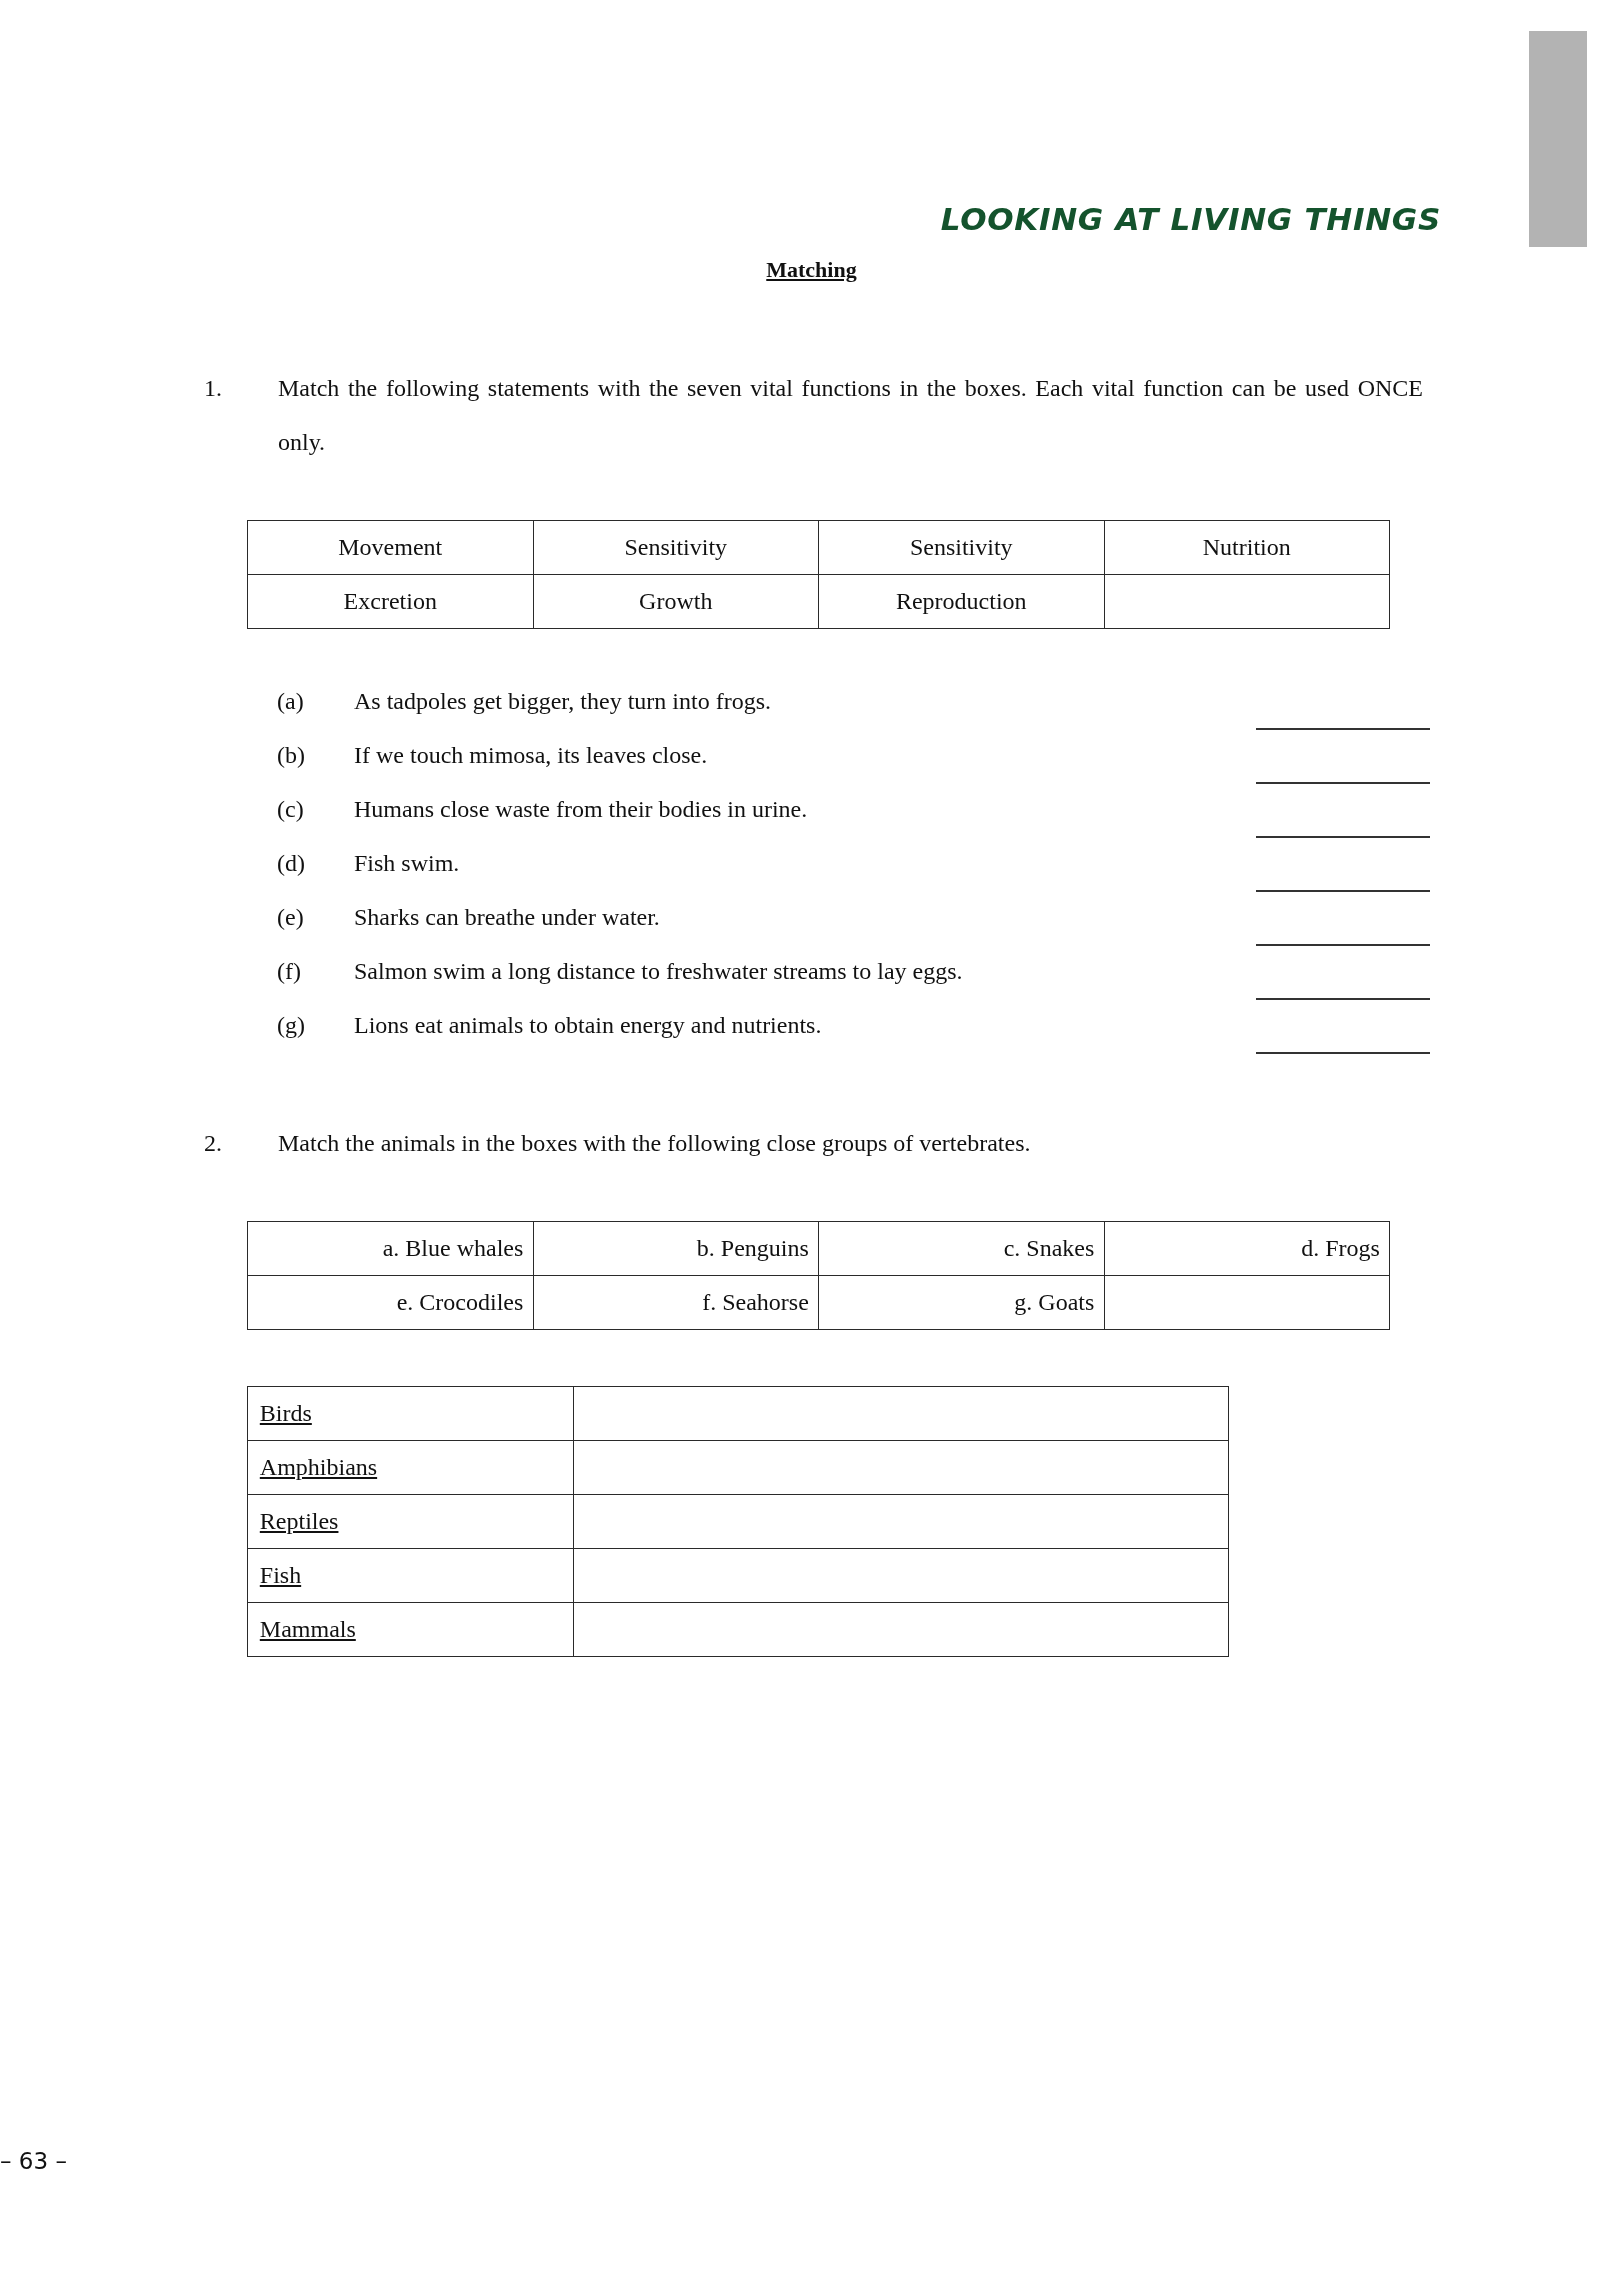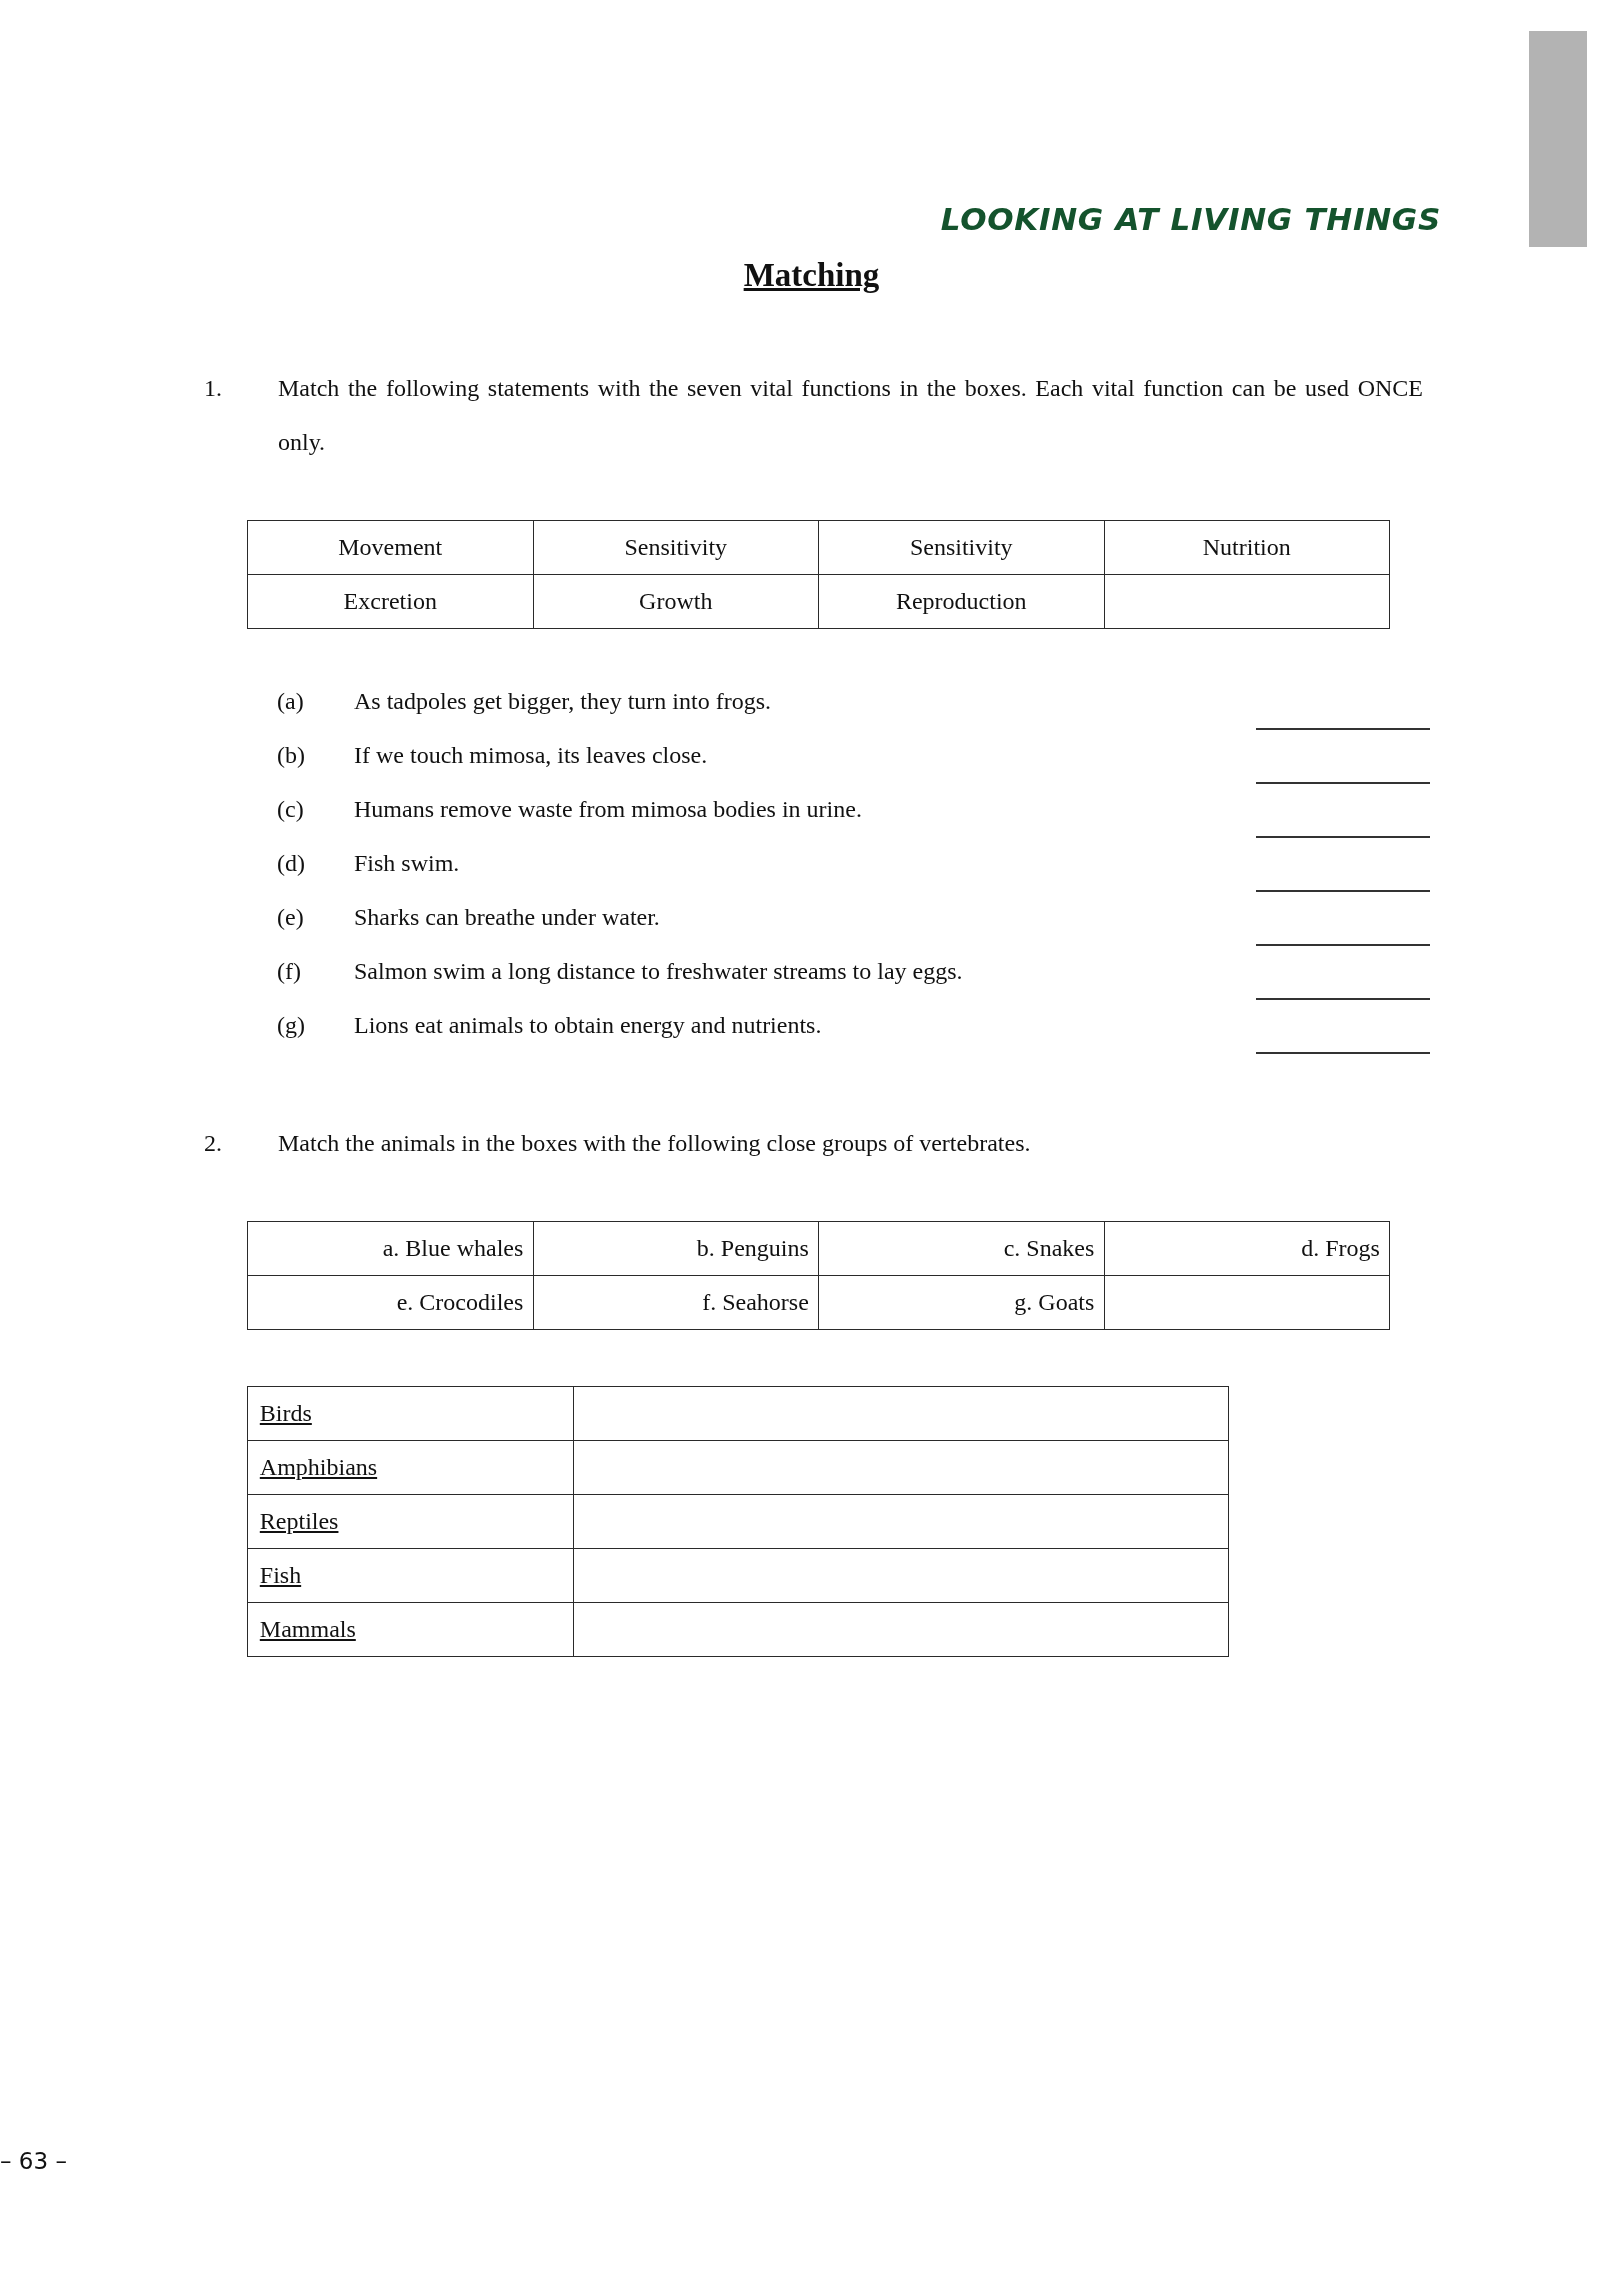--- a/index.html
+++ b/index.html
@@ -18,21 +18,21 @@
   }
   .header-title{
     position:absolute;top:201px;right:182px;
     font-family:"DejaVu Sans", sans-serif;
     font-weight:bold;font-style:italic;
     font-size:31px;letter-spacing:0.7px;
     color:#14532d;
   }
   .section-title{
     position:absolute;top:257px;left:0;width:100%;
-    text-align:center;font-weight:bold;font-size:33px;
+    text-align:center;font-weight:bold;font-size:22px;
   }
   .section-title span{text-decoration:underline;}
   .question{
     position:absolute;left:204px;
     width:1230px;
     display:flex;align-items:flex-start;
   }
   .q1{top:361px;}
   .q2{top:1116px;}
   .q-number{
@@ -121,21 +121,21 @@
     <div class="statement-text">As tadpoles get bigger, they turn into frogs.</div>
     <div class="answer-blank"></div>
   </div>
   <div class="statement-row">
     <div class="statement-label">(b)</div>
     <div class="statement-text">If we touch mimosa, its leaves close.</div>
     <div class="answer-blank"></div>
   </div>
   <div class="statement-row">
     <div class="statement-label">(c)</div>
-    <div class="statement-text">Humans remove waste from mimosa bodies in urine.</div>
+    <div class="statement-text">Humans close waste from their bodies in urine.</div>
     <div class="answer-blank"></div>
   </div>
   <div class="statement-row">
     <div class="statement-label">(d)</div>
     <div class="statement-text">Fish swim.</div>
     <div class="answer-blank"></div>
   </div>
   <div class="statement-row">
     <div class="statement-label">(e)</div>
     <div class="statement-text">Sharks can breathe under water.</div>

